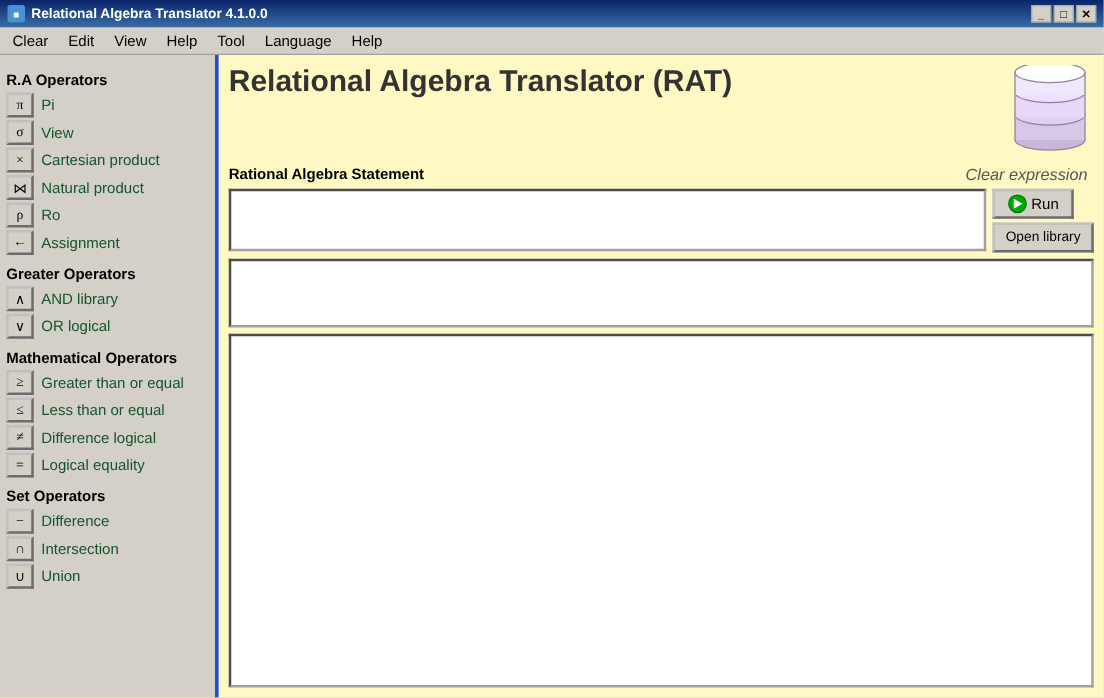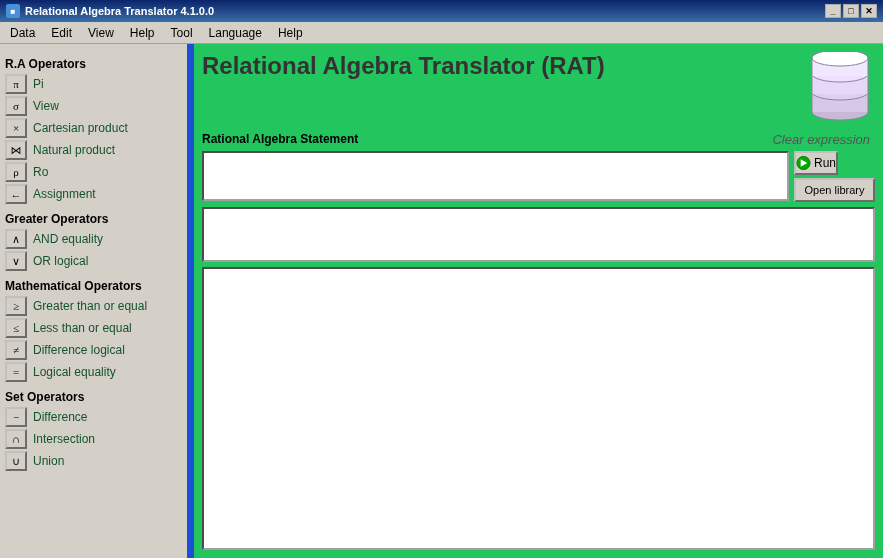--- a/index.html
+++ b/index.html
@@ -73,23 +73,23 @@
     }
 
     
     .main-layout {
       display: flex;
       height: calc(558px - 44px);
     }
 
     
     .sidebar {
-      width: 194px;
-      background: #d4d0c8;
-      border-right: 7px solid #1d4ed8;
+      width: 175px;
+      background: #d4d0c8;
+      border-right: 3px solid #1d4ed8;
       padding: 5px;
       overflow-y: auto;
       flex-shrink: 0;
     }
     .section-title {
       font-weight: bold;
       font-size: 12px;
       margin-top: 8px;
       margin-bottom: 3px;
       color: black;
@@ -115,21 +115,21 @@
       font-family: 'Times New Roman', serif;
     }
     .op-label {
       font-size: 12px;
       color: #14532d;
     }
 
     
     .content-area {
       flex: 1;
-      background: #22c55e;
+      background: #fef9c3;
       padding: 8px;
       display: flex;
       flex-direction: column;
     }
 
     
     .content-header {
       display: flex;
       align-items: flex-start;
       margin-bottom: 10px;
@@ -184,21 +184,21 @@
     }
 
     .side-buttons {
       display: flex;
       flex-direction: column;
       gap: 3px;
       margin-left: 5px;
     }
 
     .run-btn {
-      width: 44px;
+      width: 65px;
       height: 24px;
       border: 2px outset #c0c0c0;
       background: #d4d0c8;
       cursor: pointer;
       display: flex;
       align-items: center;
       justify-content: center;
       gap: 3px;
       font-size: 12px;
     }
@@ -239,21 +239,21 @@
   <div class="title-bar-icon">■</div>
   <span>Relational Algebra Translator 4.1.0.0</span>
   <div class="title-bar-controls">
     <div class="title-btn">_</div>
     <div class="title-btn">□</div>
     <div class="title-btn close">✕</div>
   </div>
 </div>
 
 <div class="menu-bar">
-  <div class="menu-item">Data</div>
+  <div class="menu-item">Clear</div>
   <div class="menu-item">Edit</div>
   <div class="menu-item">View</div>
   <div class="menu-item">Help</div>
   <div class="menu-item">Tool</div>
   <div class="menu-item">Language</div>
   <div class="menu-item">Help</div>
 </div>
 
 <div class="main-layout">
 
@@ -282,21 +282,21 @@
       <span class="op-label">Ro</span>
     </div>
     <div class="operator-item">
       <div class="op-btn">←</div>
       <span class="op-label">Assignment</span>
     </div>
 
     <div class="section-title">Greater Operators</div>
     <div class="operator-item">
       <div class="op-btn">∧</div>
-      <span class="op-label">AND equality</span>
+      <span class="op-label">AND library</span>
     </div>
     <div class="operator-item">
       <div class="op-btn">∨</div>
       <span class="op-label">OR logical</span>
     </div>
 
     <div class="section-title">Mathematical Operators</div>
     <div class="operator-item">
       <div class="op-btn">≥</div>
       <span class="op-label">Greater than or equal</span>

